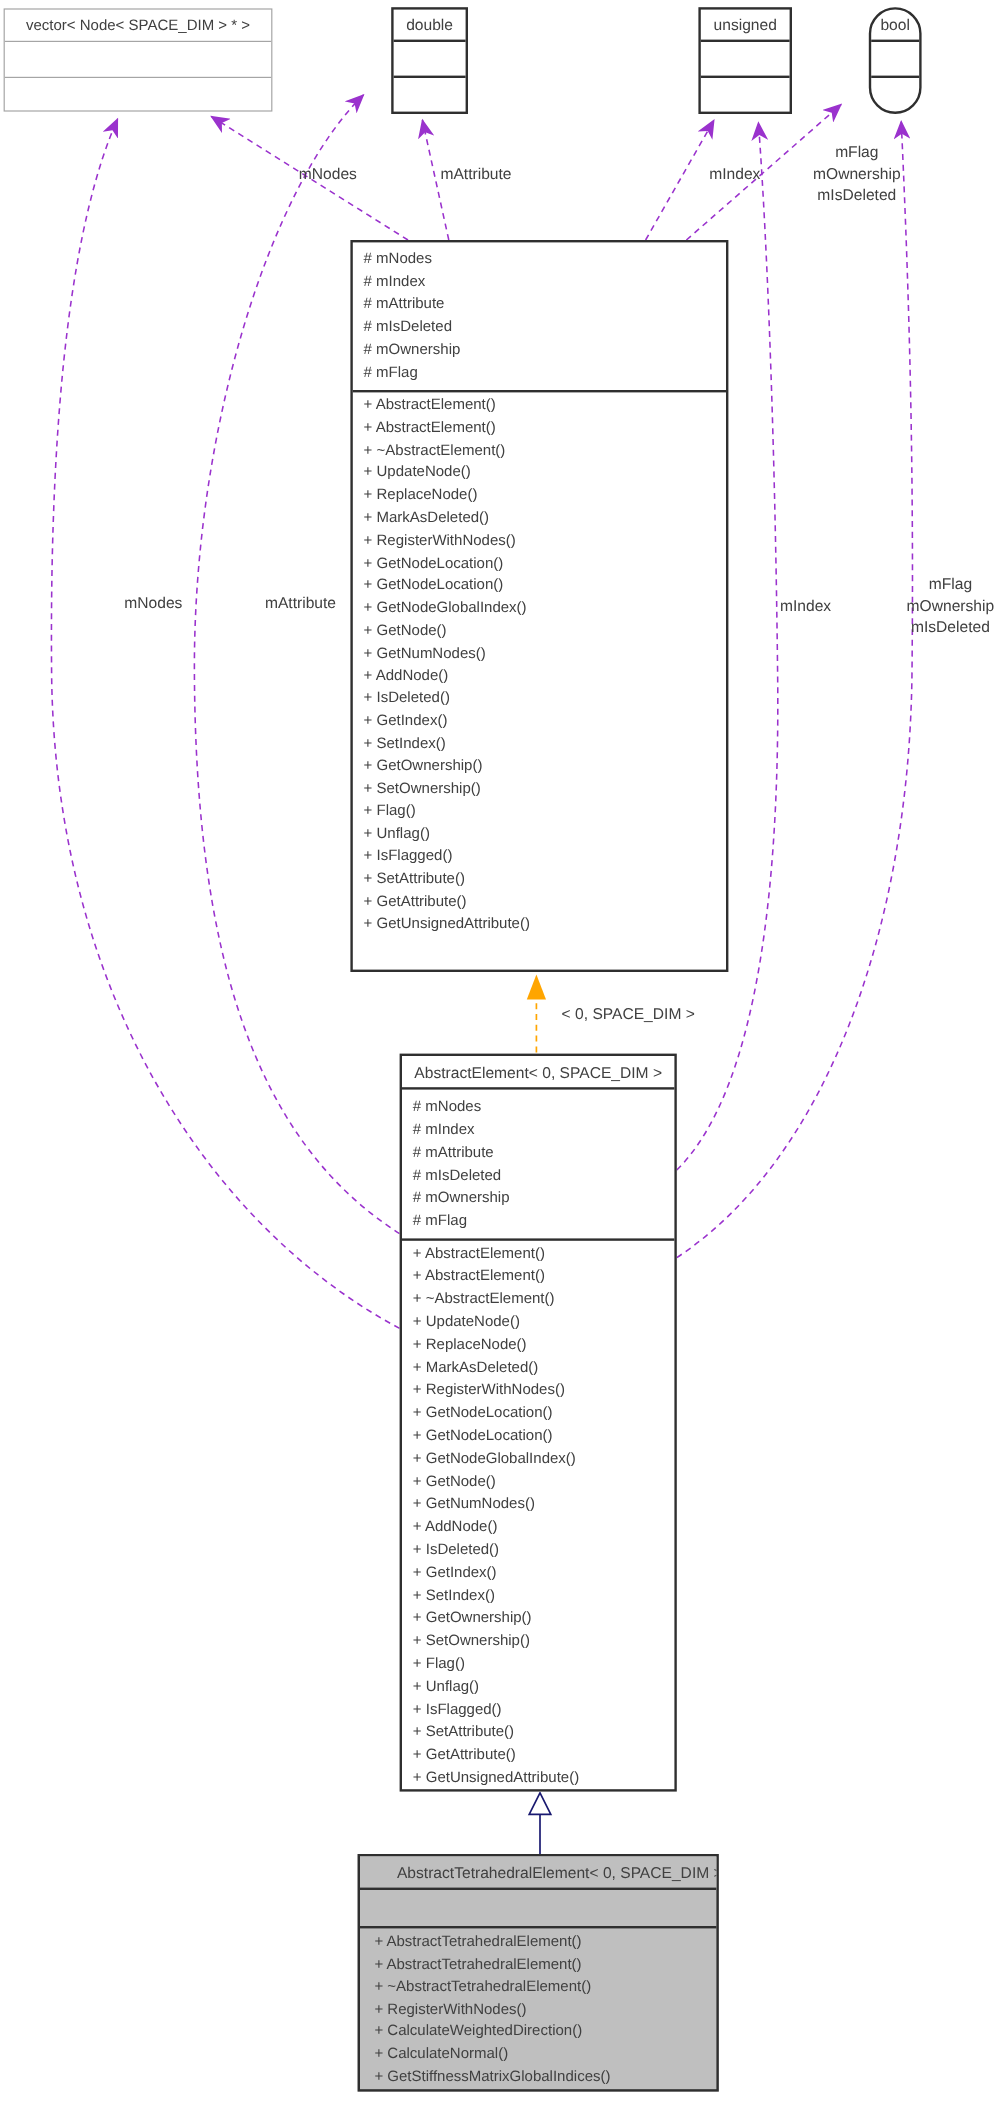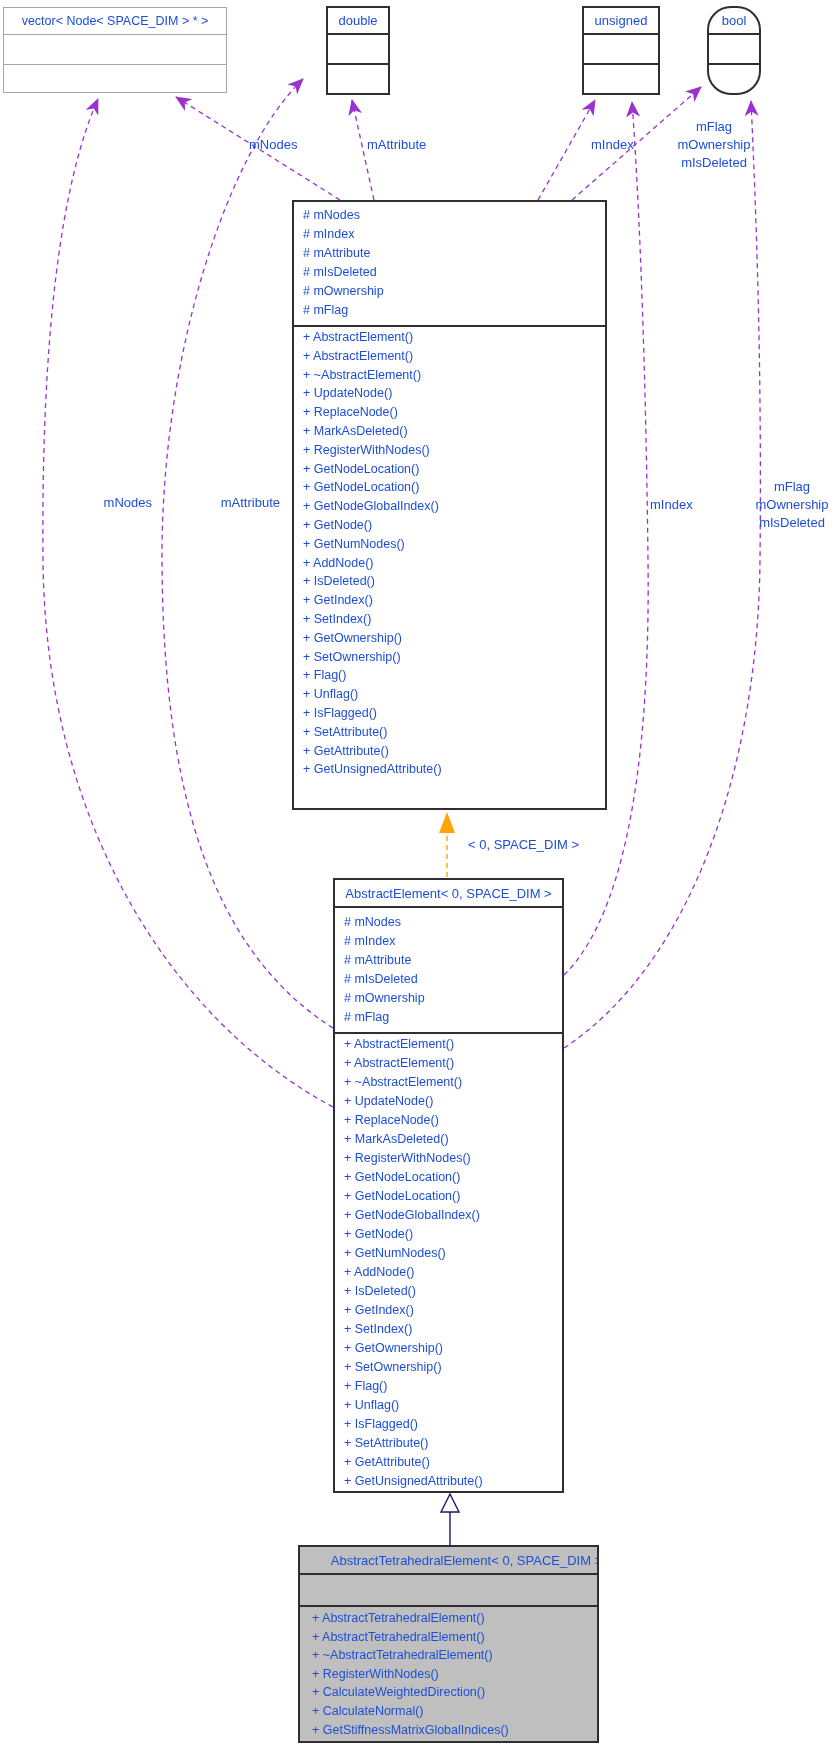--- a/index.html
+++ b/index.html
@@ -1,39 +1,39 @@
 <!DOCTYPE html>
 <html><head>
 <meta charset="utf-8">
 <style>
   html,body{margin:0;padding:0;background:#ffffff;}
   .canvas{
     position:relative;width:839px;height:1752px;background:#ffffff;
-    font-family:"Liberation Sans", sans-serif;color:#1d4ed8;overflow:hidden;
+    font-family:"Liberation Sans", sans-serif;color:#404040;overflow:hidden;
   }
   svg.edges{position:absolute;left:0;top:0;z-index:1;}
   
   .ubox{position:absolute;background:#fff;border:2px solid #2f2f2f;box-sizing:border-box;z-index:2;}
   .ubox.external{border:1px solid #a5a5a5;}
   .ubox.highlight{background:#bfbfbf;}
   .utitle{font-size:13px;text-align:center;border-bottom:2px solid #2f2f2f;
           display:flex;align-items:center;justify-content:center;white-space:nowrap;overflow:hidden;}
   .external .utitle{border-bottom:1px solid #a5a5a5;font-size:12.5px;}
   .ucomp{border-bottom:2px solid #2f2f2f;box-sizing:border-box;}
   .external .ucomp{border-bottom:1px solid #a5a5a5;}
   .ucomp:last-child,.ulist:last-child{border-bottom:none;}
   .ulist{box-sizing:border-box;overflow:hidden;}
   .ulist .row{font-size:12.5px;padding-left:9px;white-space:nowrap;}
   
   #box-vector{left:3px;top:7px;width:224px;height:86px;}
   #box-vector .utitle{height:26px;}
   #box-vector .ucomp.c1{height:30px;}
   #box-double{left:308px;top:6px;width:64px;height:89px;margin-left:18px;}
   #box-unsigned{left:582px;top:6px;width:78px;height:89px;}
-  #box-bool{left:707px;top:6px;width:54px;height:89px;border-radius:24px;}
+  #box-bool{left:724px;top:6px;width:44px;height:89px;border-radius:24px;}
   .prim .utitle{height:25px;border-bottom-width:2px;}
   .prim .ucomp.c1{height:30px;}
   #box-element{left:292px;top:200px;width:315px;height:610px;}
   #box-element .utitle{height:26px;}
   #box-element .attrs{height:125px;padding-top:4px;border-bottom:2px solid #2f2f2f;}
   #box-element .attrs .row{line-height:19px;}
   #box-element .methods{height:453px;padding-top:1px;}
   #box-element .methods .row{line-height:18.8px;}
   #box-element0{left:333px;top:878px;width:231px;height:615px;}
   #box-element0 .utitle{height:26px;}

